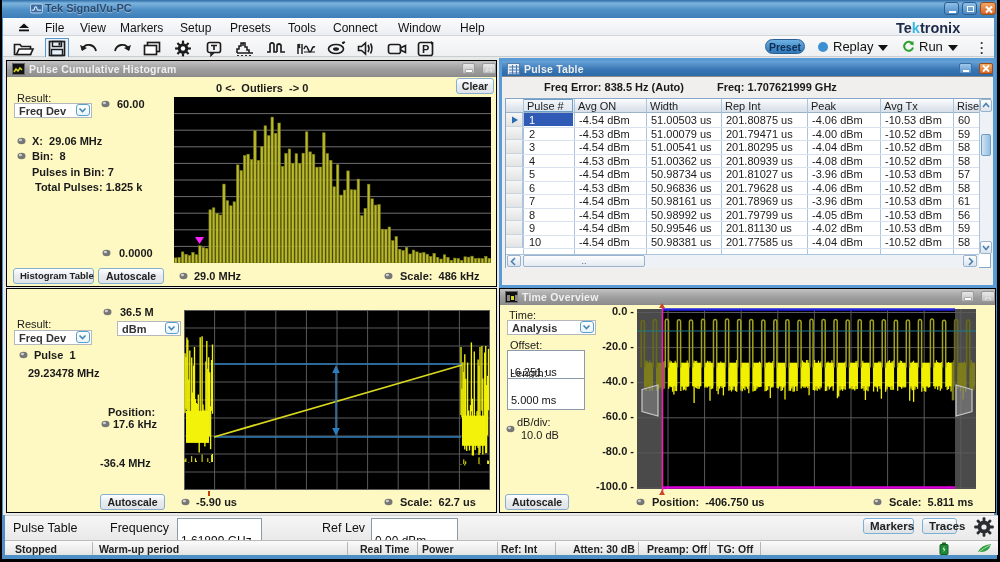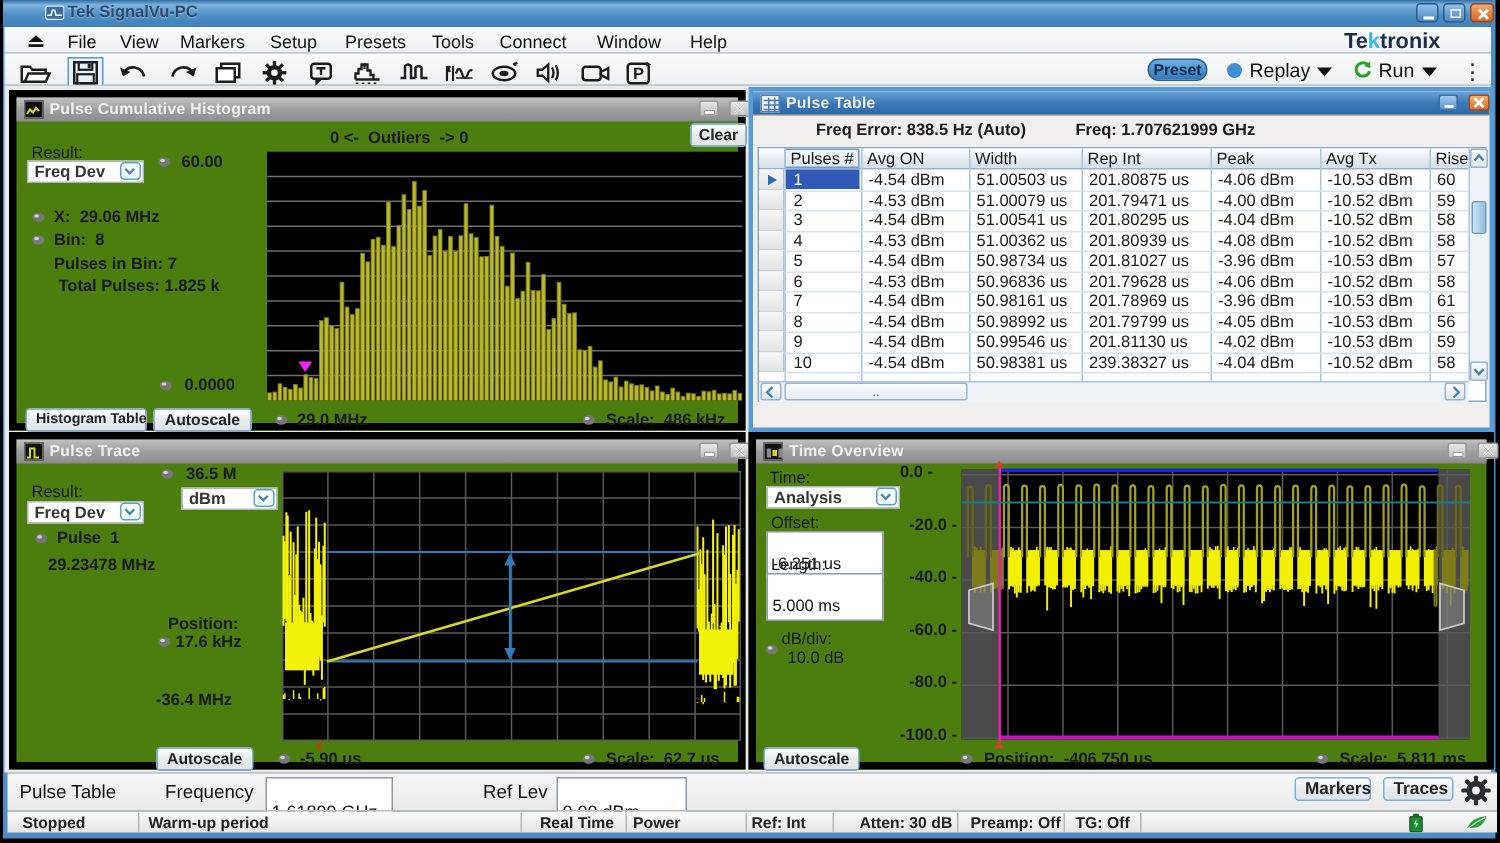--- a/index.html
+++ b/index.html
@@ -3,21 +3,21 @@
 *{margin:0;padding:0;box-sizing:border-box}
 html,body{width:1000px;height:562px;overflow:hidden}
 body{font-family:"Liberation Sans",sans-serif;background:#000;position:relative}
 #frame{position:absolute;left:2px;top:0;width:995px;height:559px;background:#4e8fc6}
 #app{position:absolute;left:2px;top:0;width:993px;height:557px}
 .abs{position:absolute}
 #titlebar{position:absolute;left:0;top:0;width:100%;height:18px;background:linear-gradient(#2e6da6,#7db3dd 18%,#4e8fc6 55%,#3f7fb9);}
 #menubar{position:absolute;left:1px;top:18px;width:991px;height:18px;background:linear-gradient(#fafbfc,#eceff2);border-bottom:1px solid #d0d6dc}
 #toolbar{position:absolute;left:1px;top:36px;width:991px;height:21px;background:linear-gradient(#fafafa,#eef0f2);border-bottom:1px solid #c8cdd2}
 #main{position:absolute;left:1px;top:57px;width:991px;height:458px;background:#e9e9e7}
-.panel{position:absolute;background:#4d7c0f;border:5px solid #000000}
+.panel{position:absolute;background:#fef9c3;border:1px solid #000000}
 .ptitle{position:absolute;left:0;top:0;width:100%;height:16px;background:linear-gradient(#c2c2c2,#9e9e9e 55%,#8f8f8f);border-bottom:1px solid #8a8a8a}
 .ptitle.blue{background:linear-gradient(#6aa5d8,#3976b4 55%,#2d6aaa)}
 .ptitle .txt{position:absolute;left:22px;top:2px;font-size:10.5px;font-weight:bold;color:#efefef;letter-spacing:.2px}
 .ptitle .icon{position:absolute;left:5px;top:2px;width:13px;height:12px;background:#111;border:1px solid #666}
 .lbl{position:absolute;font-size:11px;color:#1a1a1a;white-space:nowrap}
 .combo{position:absolute;height:15px;background:#fff;border:1px solid #b4b8bc;font-size:11px;font-weight:bold;color:#333}
 .combo>span:first-child{position:absolute;left:4px;top:1px}
 .cbtn{position:absolute;right:1px;top:0px;width:14px;height:12px;border-radius:3px;background:linear-gradient(#ffffff,#eaf4fb);border:1.5px solid #58a0cc;text-align:center}
 .cbtn svg{position:absolute;left:1px;top:1px}
 .btn{position:absolute;height:16px;white-space:nowrap;background:linear-gradient(#ffffff,#e9ecef 45%,#dfe3e7);border:1px solid #85afd0;border-radius:3px;font-size:10.5px;font-weight:bold;color:#222;text-align:center;line-height:14px;padding:0 6px}
@@ -336,21 +336,21 @@
             <svg width="12" height="9" viewBox="0 0 12 9" style="position:absolute;left:0;top:0">
               <path d="M3 1.5 L9 7.5 M9 1.5 L3 7.5" stroke="#fff" stroke-width="1.8"></path>
             </svg>
           </div>
         </div>
         <div class="lbl" style="left:42px;top:20px;font-weight:bold">Freq Error: 838.5 Hz (Auto)</div>
         <div class="lbl" style="left:215px;top:20px;font-weight:bold">Freq: 1.707621999 GHz</div>
         <div class="abs" style="left:3px;top:37px;width:486px;height:170px;background:#fff;border:1px solid #86a7c8">
           <div class="abs" style="left:0;top:0;width:473px;height:14px;background:linear-gradient(#fdfdfe,#e4e9f0 60%,#d8dfe8);border-bottom:1px solid #9ab2cc"></div>
           <div class="abs" style="left:17px;top:0;width:50px;height:13px;border:1px solid #6d9ec6;background:linear-gradient(#f2f6fa,#dfe7f0)"></div>
-          <div class="abs" style="left:21px;top:1px;font-size:11px;color:#1a1a1a">Pulses #</div>
+          <div class="abs" style="left:21px;top:1px;font-size:11px;color:#1a1a1a">Pulse #</div>
           <div class="abs" style="left:17px;top:0;width:1px;height:168px;background:#aac4dd"></div>
           <div class="abs" style="left:72px;top:1px;font-size:11px;color:#1a1a1a">Avg ON</div>
           <div class="abs" style="left:68px;top:0;width:1px;height:168px;background:#aac4dd"></div>
           <div class="abs" style="left:144px;top:1px;font-size:11px;color:#1a1a1a">Width</div>
           <div class="abs" style="left:140px;top:0;width:1px;height:168px;background:#aac4dd"></div>
           <div class="abs" style="left:219px;top:1px;font-size:11px;color:#1a1a1a">Rep Int</div>
           <div class="abs" style="left:215px;top:0;width:1px;height:168px;background:#aac4dd"></div>
           <div class="abs" style="left:305px;top:1px;font-size:11px;color:#1a1a1a">Peak</div>
           <div class="abs" style="left:301px;top:0;width:1px;height:168px;background:#aac4dd"></div>
           <div class="abs" style="left:378px;top:1px;font-size:11px;color:#1a1a1a">Avg Tx</div>
@@ -439,21 +439,21 @@
           <div class="abs" style="left:145px;top:123.0px;font-size:11px;color:#1a1a1a;white-space:nowrap">50.99546 us</div>
           <div class="abs" style="left:220px;top:123.0px;font-size:11px;color:#1a1a1a;white-space:nowrap">201.81130 us</div>
           <div class="abs" style="left:306px;top:123.0px;font-size:11px;color:#1a1a1a;white-space:nowrap">-4.02 dBm</div>
           <div class="abs" style="left:379px;top:123.0px;font-size:11px;color:#1a1a1a;white-space:nowrap">-10.53 dBm</div>
           <div class="abs" style="left:452px;top:123.0px;font-size:11px;color:#1a1a1a;white-space:nowrap">59</div>
           <div class="abs" style="left:17px;top:135.5px;width:456px;height:1px;background:#d7e2ee"></div>
           <div class="abs" style="left:0;top:135.5px;width:17px;height:13.5px;background:linear-gradient(#f6f6f6,#e3e3e3);border-bottom:1px solid #c8d4e0;border-right:1px solid #aac4dd"></div>
           <div class="abs" style="left:23px;top:136.5px;font-size:11px;color:#1a1a1a">10</div>
           <div class="abs" style="left:73px;top:136.5px;font-size:11px;color:#1a1a1a;white-space:nowrap">-4.54 dBm</div>
           <div class="abs" style="left:145px;top:136.5px;font-size:11px;color:#1a1a1a;white-space:nowrap">50.98381 us</div>
-          <div class="abs" style="left:220px;top:136.5px;font-size:11px;color:#1a1a1a;white-space:nowrap">239.38327 us</div>
+          <div class="abs" style="left:220px;top:136.5px;font-size:11px;color:#1a1a1a;white-space:nowrap">201.77585 us</div>
           <div class="abs" style="left:306px;top:136.5px;font-size:11px;color:#1a1a1a;white-space:nowrap">-4.04 dBm</div>
           <div class="abs" style="left:379px;top:136.5px;font-size:11px;color:#1a1a1a;white-space:nowrap">-10.52 dBm</div>
           <div class="abs" style="left:452px;top:136.5px;font-size:11px;color:#1a1a1a;white-space:nowrap">58</div>
           <div class="abs" style="left:17px;top:149.0px;width:456px;height:1px;background:#d7e2ee"></div>
           <div class="abs" style="left:473px;top:0;width:13px;height:155px;background:#eef2f6;border-left:1px solid #aac4dd">
             <div class="abs" style="left:0px;top:0px;width:12px;height:13px;background:linear-gradient(#fdfdfd,#dce4ec);border:1px solid #9ab2cc;border-radius:2px">
               <svg width="10" height="11" viewBox="0 0 10 11" style="position:absolute">
                 <path d="M2 7 L5 3.5 L8 7" stroke="#4a80b4" stroke-width="1.6" fill="none"></path>
               </svg>
             </div>
@@ -473,37 +473,20 @@
             <div class="abs" style="left:17px;top:0px;width:122px;height:12px;background:linear-gradient(#fdfdfd,#e4ebf2);border:1px solid #9ab2cc;border-radius:2px;font-size:9px;color:#557;text-align:center;line-height:10px">..</div>
             <div class="abs" style="left:457px;top:0px;width:14px;height:12px;background:linear-gradient(#fdfdfd,#dce4ec);border:1px solid #9ab2cc;border-radius:2px">
               <svg width="12" height="11" viewBox="0 0 12 11" style="position:absolute">
                 <path d="M5 2 L8.5 5.5 L5 9" stroke="#4a80b4" stroke-width="1.6" fill="none"></path>
               </svg>
             </div>
           </div>
         </div>
       </div>
       <div class="panel" style="left:3px;top:231px;width:491px;height:225px">
-        <div class="ptitle">
-          <div class="icon">
-            <svg width="11" height="10" viewBox="0 0 11 10" style="position:absolute;left:1px;top:1px">
-              <path d="M0 8 L2 8 L2 2 L5 2 L5 8 L8 8" stroke="#d6d61e" fill="none" stroke-width="1.3"></path>
-            </svg>
-          </div>
-          <span class="txt">Pulse Trace</span>
-          <div style="position:absolute;left:455px;top:2px;width:13px;height:11px;border-radius:2px;background:linear-gradient(#e8e8e8,#bdbdbd);border:1px solid #999">
-            <div style="position:absolute;left:3px;top:6px;width:6px;height:2px;background:#fff;border:0;box-shadow:0 0 0 0.5px #888"></div>
-          </div>
-          <div style="position:absolute;left:475px;top:2px;width:14px;height:11px;border-radius:2px;background:linear-gradient(#e8e8e8,#bdbdbd);border:1px solid #999">
-            <svg width="12" height="9" viewBox="0 0 12 9" style="position:absolute;left:0;top:0">
-              <path d="M3 1.5 L9 7.5 M9 1.5 L3 7.5" stroke="#fdfdfd" stroke-width="1.6"></path>
-              <path d="M3 1.5 L9 7.5 M9 1.5 L3 7.5" stroke="#9a9a9a" stroke-width="0.6"></path>
-            </svg>
-          </div>
-        </div>
         <svg style="position:absolute;left:96px;top:19px" width="9" height="8" viewBox="0 0 9 8">
           <ellipse cx="4.5" cy="4" rx="4" ry="3.2" fill="#777"></ellipse>
           <ellipse cx="3.4" cy="3" rx="1.6" ry="1.2" fill="#cfcfcf"></ellipse>
         </svg>
         <div class="lbl" style="left:113px;top:17px;font-weight:bold">36.5 M</div>
         <div class="combo" style="left:110px;top:32px;width:64px">
           <span>dBm</span>
           <span class="cbtn">
             <svg width="9" height="8" viewBox="0 0 9 8">
               <path d="M1.5 2.5 L4.5 5.5 L7.5 2.5" fill="none" stroke="#4686b0" stroke-width="1.6"></path>
@@ -689,21 +672,21 @@
         <div class="lbl" style="left:10px;top:50px">Offset:</div>
         <div class="inp" style="left:7px;top:61px;width:78px;height:15px">-6.251 us</div>
         <div class="lbl" style="left:10px;top:78px">Length:</div>
         <div class="inp" style="left:7px;top:89px;width:78px;height:15px">5.000 ms</div>
         <svg style="position:absolute;left:6px;top:136px" width="9" height="8" viewBox="0 0 9 8">
           <ellipse cx="4.5" cy="4" rx="4" ry="3.2" fill="#777"></ellipse>
           <ellipse cx="3.4" cy="3" rx="1.6" ry="1.2" fill="#cfcfcf"></ellipse>
         </svg>
         <div class="lbl" style="left:17px;top:127px">dB/div:</div>
         <div class="lbl" style="left:21px;top:140px">10.0 dB</div>
-        <div class="lbl" style="left:96px;top:16px;width:38px;font-weight:bold">0.0 -</div>
+        <div class="lbl" style="left:96px;top:16px;width:38px;text-align:right;font-weight:bold">0.0 -</div>
         <div class="lbl" style="left:96px;top:51px;width:38px;text-align:right;font-weight:bold">-20.0 -</div>
         <div class="lbl" style="left:96px;top:86px;width:38px;text-align:right;font-weight:bold">-40.0 -</div>
         <div class="lbl" style="left:96px;top:121px;width:38px;text-align:right;font-weight:bold">-60.0 -</div>
         <div class="lbl" style="left:96px;top:156px;width:38px;text-align:right;font-weight:bold">-80.0 -</div>
         <div class="lbl" style="left:96px;top:191px;width:38px;text-align:right;font-weight:bold">-100.0 -</div>
         <div class="abs" style="left:137px;top:20px;width:339px;height:180px">
           <svg width="339" height="180" viewBox="0 0 339 180" style="display:block">
             <rect width="339" height="180" fill="#000"></rect>
             <rect x="0" y="0" width="25" height="180" fill="#4a4a4a"></rect>
             <rect x="318" y="0" width="21" height="180" fill="#4a4a4a"></rect>
@@ -1052,21 +1035,21 @@
         <div class="lbl" style="left:389px;top:207px;font-weight:bold">Scale: &nbsp;5.811 ms</div>
       </div>
     </div>
     <div class="abs" style="left:3px;top:515px;width:993px;height:25px;background:linear-gradient(#f6f6f6,#e9e9e9);border-top:1px solid #cfcfcf">
       <div class="abs" style="left:8px;top:5px;font-size:12.5px;color:#111">Pulse Table</div>
       <div class="abs" style="left:105px;top:5px;font-size:12.5px;color:#111">Frequency</div>
       <div class="inp" style="left:172px;top:2px;width:85px;height:18px;font-size:12px;line-height:14px">1.61899 GHz</div>
       <div class="abs" style="left:317px;top:5px;font-size:12.5px;color:#111">Ref Lev</div>
       <div class="inp" style="left:366px;top:2px;width:87px;height:18px;font-size:12px;line-height:14px">0.00 dBm</div>
       <div class="btn" style="left:858px;top:2px;width:51px;height:16px;font-size:11.5px;border-color:#7ab0d4">Markers</div>
-      <div class="btn" style="left:917px;top:2px;width:47px;height:16px;font-size:11.5px;border-color:#7ab0d4">Traces</div>
+      <div class="btn" style="left:917px;top:2px;width:35px;height:16px;font-size:11.5px;border-color:#7ab0d4">Traces</div>
       <svg class="abs" style="left:968px;top:0px" width="22" height="22" viewBox="0 0 22 22">
         <g fill="#2a2e33">
           <circle cx="11" cy="11" r="6.5"></circle>
           <rect x="9.6" y="1.2" width="2.8" height="4" rx="1" transform="rotate(0 11 11)"></rect>
           <rect x="9.6" y="1.2" width="2.8" height="4" rx="1" transform="rotate(45 11 11)"></rect>
           <rect x="9.6" y="1.2" width="2.8" height="4" rx="1" transform="rotate(90 11 11)"></rect>
           <rect x="9.6" y="1.2" width="2.8" height="4" rx="1" transform="rotate(135 11 11)"></rect>
           <rect x="9.6" y="1.2" width="2.8" height="4" rx="1" transform="rotate(180 11 11)"></rect>
           <rect x="9.6" y="1.2" width="2.8" height="4" rx="1" transform="rotate(225 11 11)"></rect>
           <rect x="9.6" y="1.2" width="2.8" height="4" rx="1" transform="rotate(270 11 11)"></rect>

